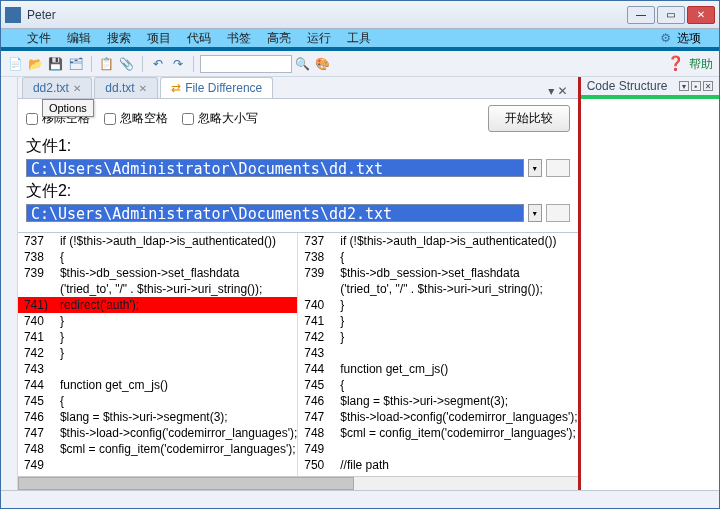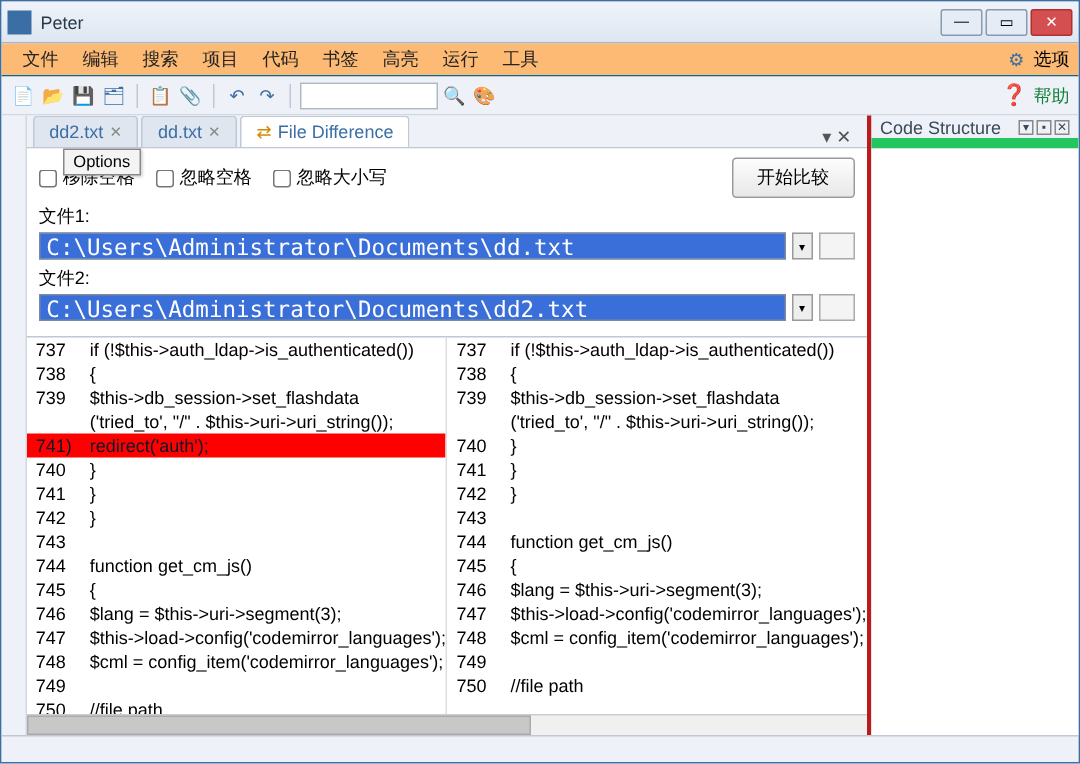--- a/index.html
+++ b/index.html
@@ -3,21 +3,21 @@
 <meta charset="utf-8">
 <style>
 *{box-sizing:border-box;margin:0;padding:0;font-family:"Microsoft YaHei","Segoe UI",Tahoma,sans-serif;font-size:12px}
 body{background:#fff;width:720px;height:509px;overflow:hidden;border:1px solid #3a6ea5}
 .titlebar{height:28px;background:linear-gradient(#f0f4f9,#dde6f2);display:flex;align-items:center;padding:0 4px;border-bottom:1px solid #a8b4c4}
 .titlebar .app-icon{width:16px;height:16px;background:#3a6ea5;margin-right:6px}
 .titlebar .title{flex:1;color:#2a3a4a}
 .winbtns{display:flex}
 .winbtn{width:28px;height:18px;margin-left:2px;border:1px solid #8a9ab0;background:#e6ecf5;display:flex;align-items:center;justify-content:center;font-size:10px;border-radius:2px}
 .winbtn.close{background:#d45050;border-color:#b03030;color:#fff}
-.menubar{height:22px;background:#fdba74;display:flex;align-items:center;padding:0 6px;border-bottom:1px solid #0369a1}
+.menubar{height:22px;background:#7dd3fc;display:flex;align-items:center;padding:0 18px;border-bottom:4px solid #0369a1}
 .menuitem{padding:2px 8px;color:#222}
 .menuright{margin-left:auto;display:flex;align-items:center;gap:6px}
 .menuright .gear{font-size:12px;color:#3a6ea5}
 .toolbar{height:26px;background:#eef2f8;display:flex;align-items:center;padding:0 6px;border-bottom:1px solid #d0d8e2;gap:2px}
 .tbtn{width:18px;height:18px;border:1px solid transparent;display:flex;align-items:center;justify-content:center;font-size:12px;color:#3a6ea5}
 .tsep{width:1px;height:16px;background:#c0c8d4;margin:0 4px}
 .tsearch{width:92px;height:18px;border:1px solid #b0b8c6;background:#fff}
 .helpicon{margin-left:auto;color:#15803d;font-size:14px}
 .main{display:flex;height:calc(509px - 28px - 22px - 26px - 20px)}
 .leftgutter{width:18px;background:#eef2f8;border-right:1px solid #d0d8e2}
@@ -26,37 +26,37 @@
 .edtab{padding:3px 10px;background:#dfe6f0;border:1px solid #c0c8d4;border-bottom:none;border-radius:3px 3px 0 0;margin-right:2px;font-size:11px;color:#3a6ea5;display:flex;align-items:center;gap:4px}
 .edtab.active{background:#fff}
 .edtab .x{color:#888;font-size:10px}
 .tabclose{margin-left:auto;padding:0 6px;font-size:12px;color:#555}
 .options-popup{position:absolute;top:22px;left:24px;background:#f4f4f4;border:1px solid #888;padding:2px 6px;font-size:11px;z-index:30;box-shadow:1px 1px 2px rgba(0,0,0,0.2)}
 .diffpanel{background:#fff;padding:6px 8px;border-bottom:1px solid #c0c8d4;position:relative}
 .diffrow{display:flex;align-items:center;gap:14px;margin-bottom:4px}
 .chk{display:flex;align-items:center;gap:4px}
 .chk input{width:12px;height:12px}
 .startbtn{margin-left:auto;padding:4px 16px;background:linear-gradient(#fdfdfd,#e8e8e8);border:1px solid #999;border-radius:3px;font-size:12px}
-.filelbl{font-size:12px;margin:2px 0}
+.filelbl{font-size:16px;margin:2px 0}
 .filerow{display:flex;align-items:center;gap:4px;margin-bottom:4px}
 .fileinp{flex:1;height:18px;border:1px solid #7a8aa0;background:#3a6ed8;color:#fff;padding:0 4px;font-size:15px;font-family:Consolas,monospace;white-space:nowrap;overflow:hidden}
 .dropbtn{width:14px;height:18px;border:1px solid #999;background:#eee;display:flex;align-items:center;justify-content:center;font-size:8px}
 .browsebtn{width:24px;height:18px;border:1px solid #aaa;background:#f4f4f4}
 .codearea{flex:1;display:flex;overflow:hidden;background:#fff}
 .codecol{flex:1;overflow:hidden;font-family:Consolas,"Courier New",monospace;font-size:12px;line-height:16px}
 .codecol.left{border-right:1px solid #ddd}
 .codeline{display:flex;white-space:nowrap}
 .lineno{width:36px;text-align:left;padding-left:6px;color:#000}
 .codetext{flex:1;padding-left:6px;overflow:hidden;color:#000}
 .codeline.diff{background:#ff0000;color:#000}
 .codeline.diff .lineno,.codeline.diff .codetext{color:#0f172a}
 .hscroll{height:14px;background:#f0f0f0;border-top:1px solid #ccc;display:flex}
 .hsbar{height:100%;background:#c8c8c8;border:1px solid #aaa;width:60%}
 .rightpanel{width:148px;background:#eef2f8;display:flex;flex-direction:column}
-.rphead{height:22px;border-bottom:7px solid #22c55e;display:flex;align-items:center;padding:0 6px;font-size:11px;color:#3a4a5a}
+.rphead{height:22px;border-bottom:4px solid #22c55e;display:flex;align-items:center;padding:0 6px;font-size:11px;color:#3a4a5a}
 .rphead .pxs{margin-left:auto;display:flex;gap:2px}
 .rphead .px{width:10px;height:10px;border:1px solid #888;font-size:8px;display:flex;align-items:center;justify-content:center}
 .rpbody{flex:1;background:#fff}
 .statusbar{height:20px;background:#eef2f8;border-top:1px solid #c0c8d4}
 </style>
 </head>
 <body>
 
 <div class="titlebar">
   <div class="app-icon"></div>

